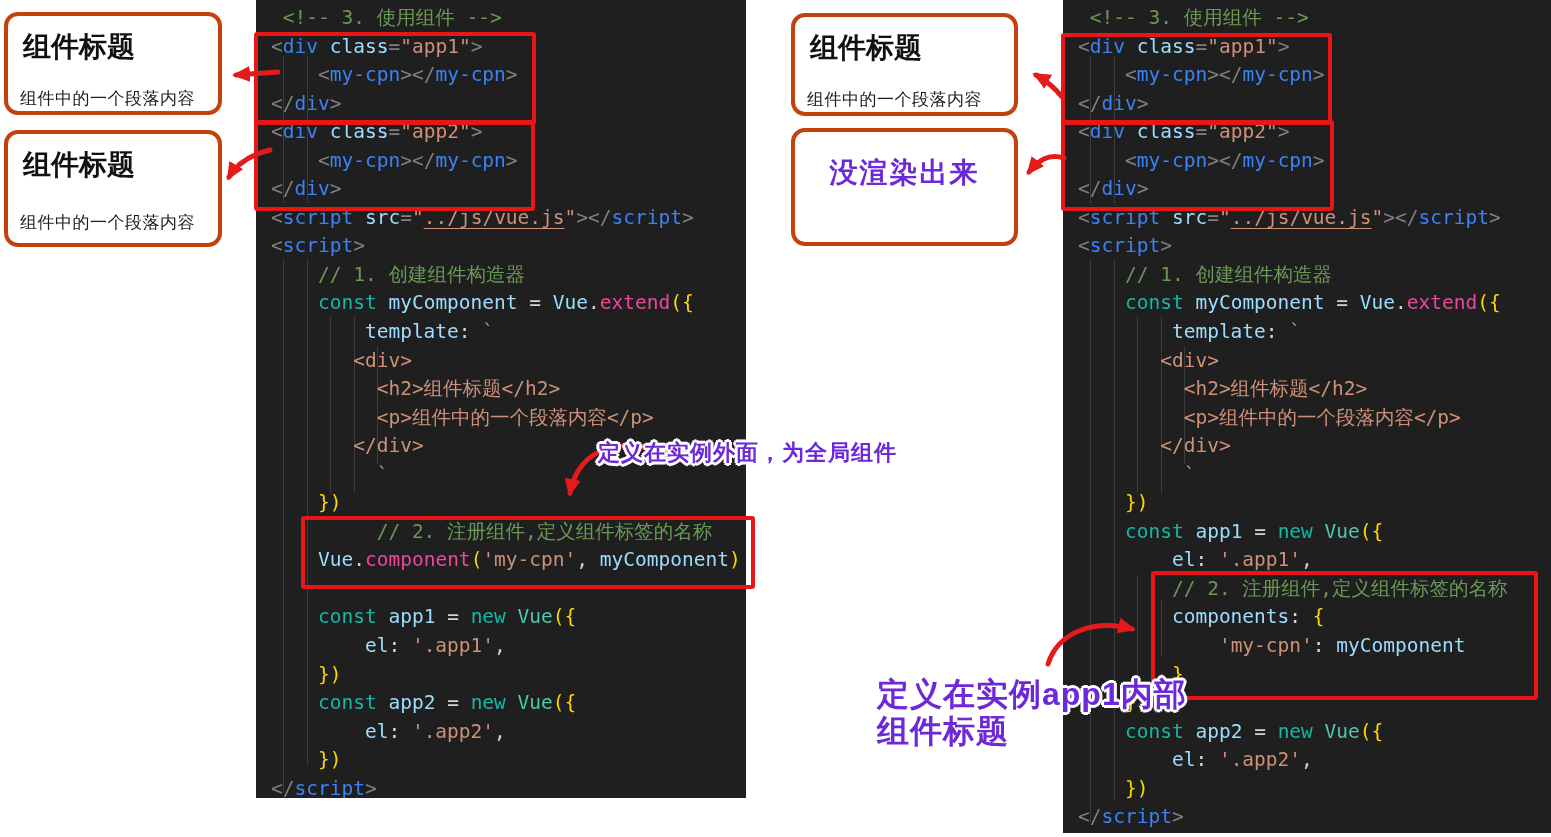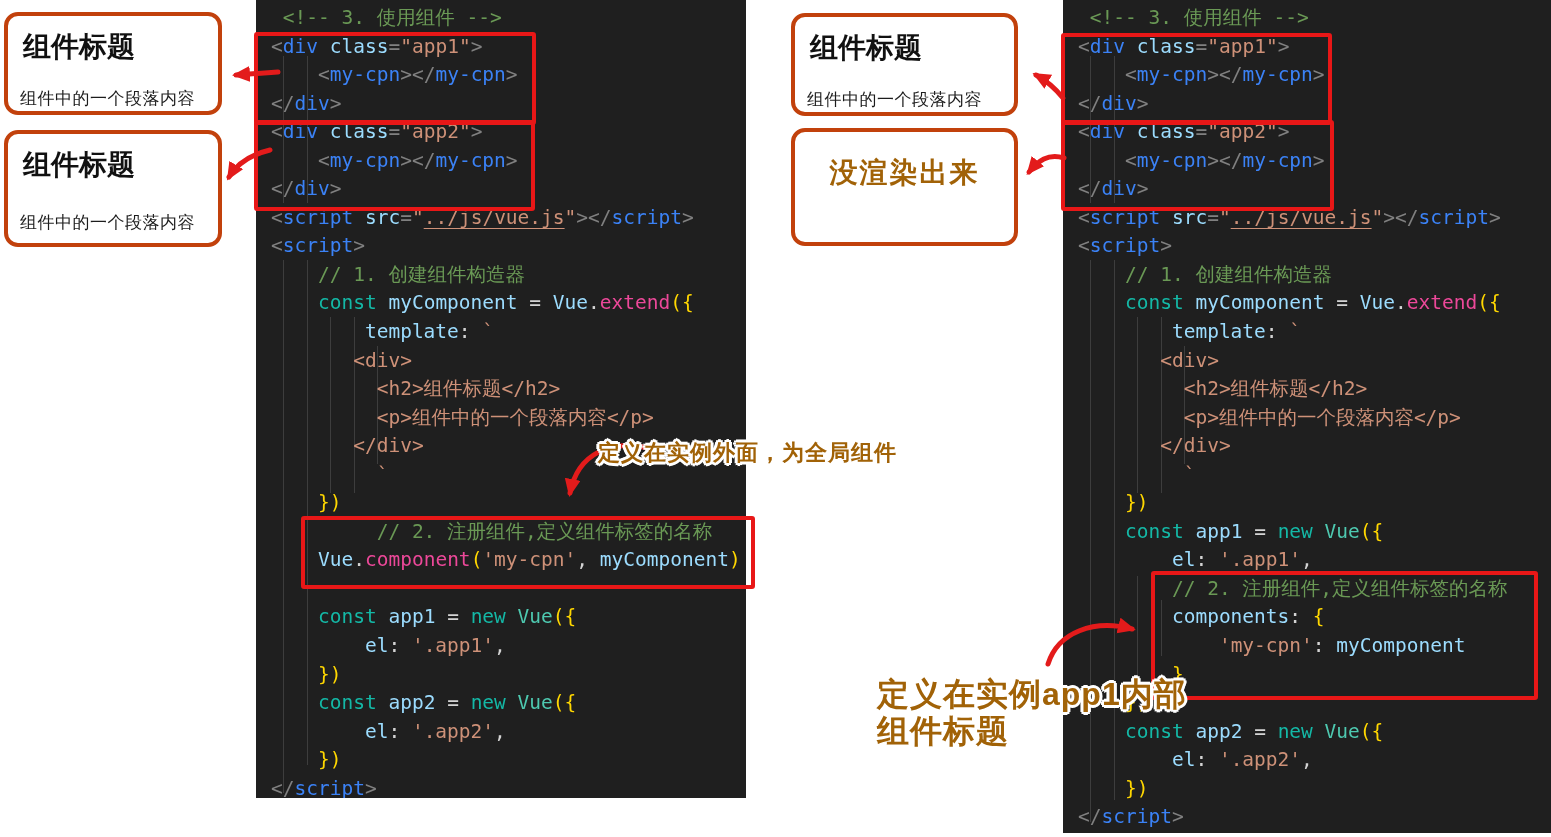--- a/index.html
+++ b/index.html
@@ -33,21 +33,21 @@
   
   .hlbox{position:absolute;border:4px solid #e81717;border-radius:3px;z-index:4;pointer-events:none;}
 
   
   .notebox{position:absolute;background:#ffffff;border:4px solid #c2410c;border-radius:14px;
            box-sizing:border-box;z-index:3;}
   .notebox .nb-title{font-size:28px;font-weight:bold;color:#111;margin:12px 0 0 15px;}
   .notebox .nb-para{font-size:17px;color:#1c1c1c;margin:21px 0 0 12px;letter-spacing:0.5px;}
 
   
-  .rednote{position:absolute;color:#a16207;font-weight:bold;z-index:6;letter-spacing:1px;
+  .rednote{position:absolute;color:#6d28d9;font-weight:bold;z-index:6;letter-spacing:1px;
            text-shadow:-2px -2px 0 #fff, 2px -2px 0 #fff, -2px 2px 0 #fff, 2px 2px 0 #fff,
                        -3px 0 0 #fff, 3px 0 0 #fff, 0 -3px 0 #fff, 0 3px 0 #fff;}
   #global-note{left:598px;top:438px;font-size:22px;}
   #local-note{left:877px;top:676px;font-size:32px;line-height:37px;}
   #not-rendered-note{position:static;font-size:28px;letter-spacing:2px;}
 
   #note-box-right2-inner{display:flex;align-items:center;justify-content:center;
            width:100%;height:100%;box-sizing:border-box;padding-bottom:28px;}
 
   #arrow-layer{position:absolute;left:0;top:0;z-index:5;pointer-events:none;}

